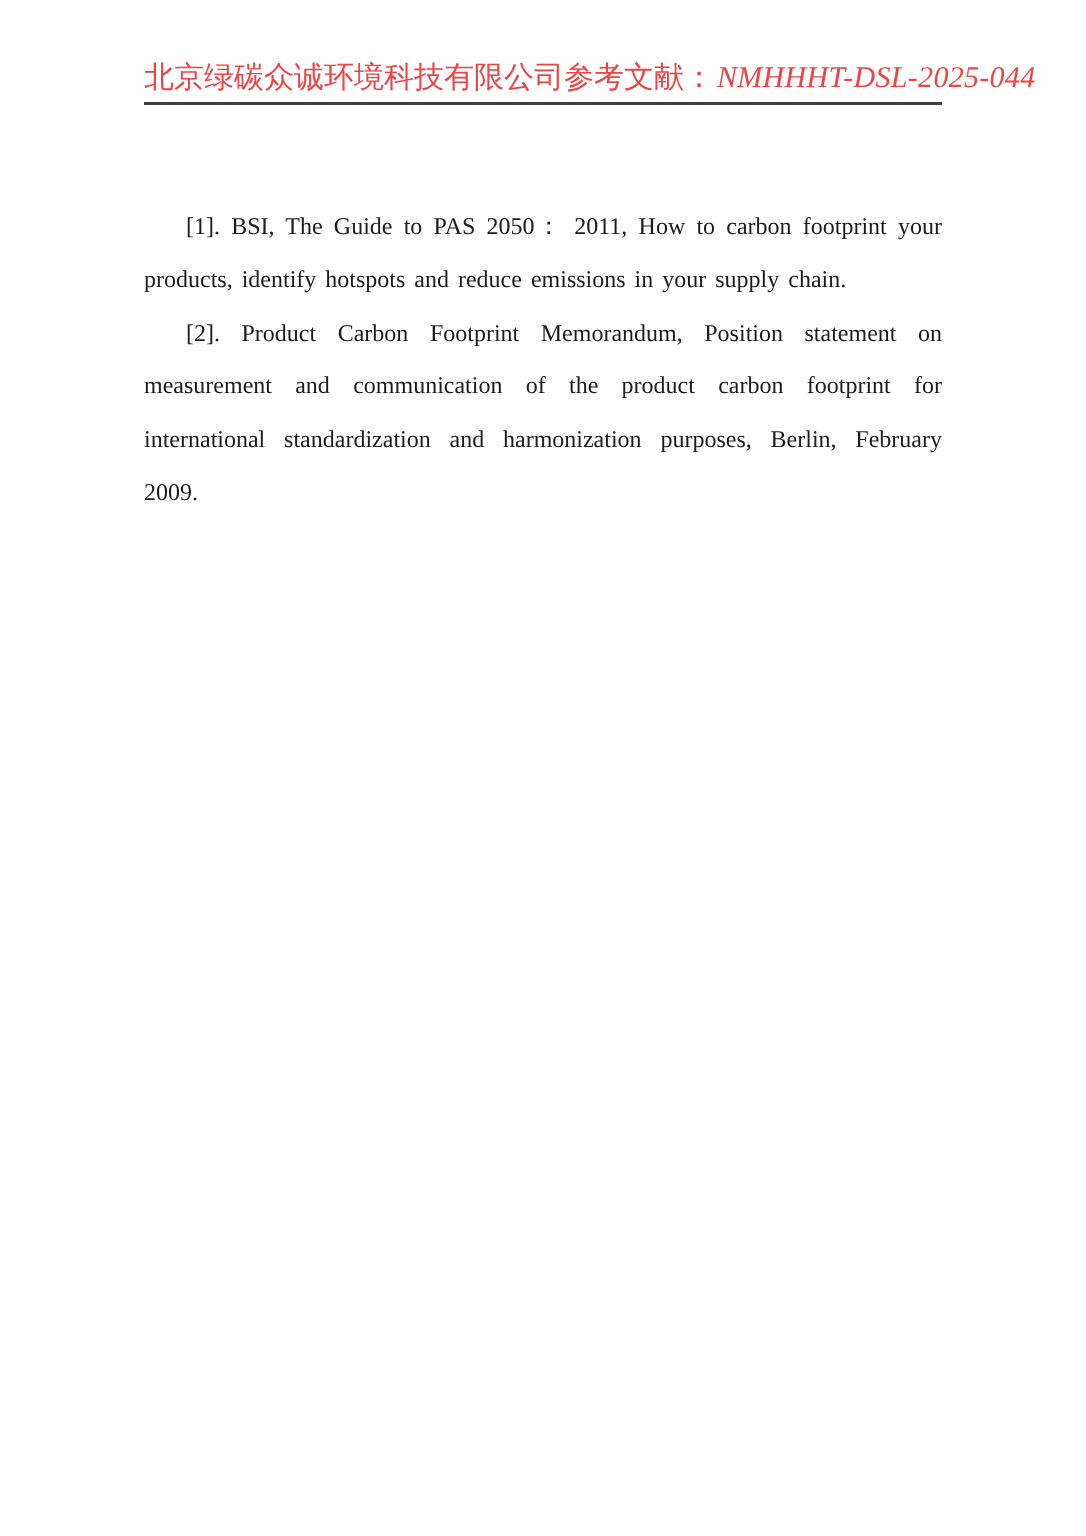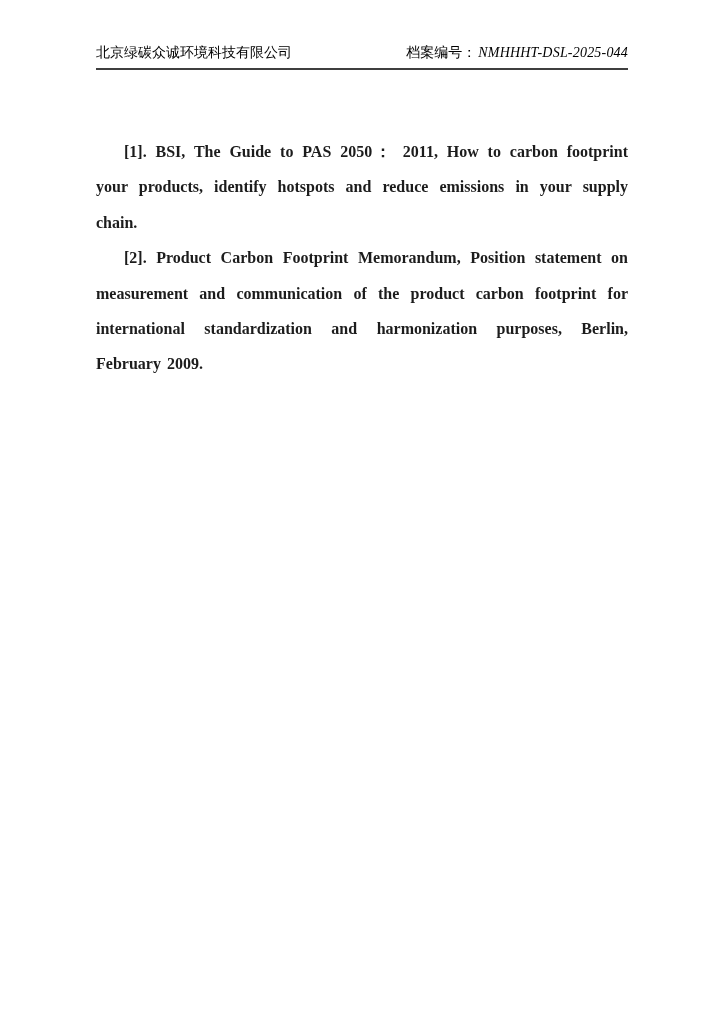--- a/index.html
+++ b/index.html
@@ -20,23 +20,23 @@
   .header {
     position: absolute;
     left: 96px;
     right: 96px;
     top: 44px;
     display: flex;
     justify-content: space-between;
     align-items: flex-end;
     padding-bottom: 7px;
     border-bottom: 2px solid #3f3f3f;
-    font-size: 14px;
+    font-size: 20px;
     line-height: 17px;
-    color: #000000;
+    color: #ef4444;
     white-space: nowrap;
   }
   .header .doc-no {
     display: flex;
     align-items: baseline;
   }
   .header .doc-no .code {
     margin-left: 2px;
     letter-spacing: 0.2px;
     font-style: italic;
@@ -62,42 +62,41 @@
     width: 532px;
   }
   .content p {
     margin: 0;
     font-size: 16px;
     line-height: 35.4px;
     text-align: justify;
     text-indent: 28px;
     word-spacing: 2px;
     color: #1c1c1c;
-    font-weight: bold;
   }
   
   .page-number {
     position: absolute;
     top: 939px;
     left: 0;
     width: 100%;
     text-align: center;
     font-size: 13px;
     color: #2a2a2a;
   }
 </style>
 </head>
 <body>
 
 <div class="page">
 
   <div class="header">
     <span>北京绿碳众诚环境科技有限公司</span>
     <span class="doc-no">
-      <span>档案编号：</span>
+      <span>参考文献：</span>
       <span class="code">NMHHHT-DSL-2025-044</span>
     </span>
   </div>
 
 
   <div class="content">
     <p>[1]. BSI, The Guide to PAS 2050： 2011, How to carbon footprint your products, identify hotspots and reduce emissions in your supply chain.</p>
     <p>[2]. Product Carbon Footprint Memorandum, Position statement on measurement and communication of the product carbon footprint for international standardization and harmonization purposes, Berlin, February 2009.</p>
   </div>
 

